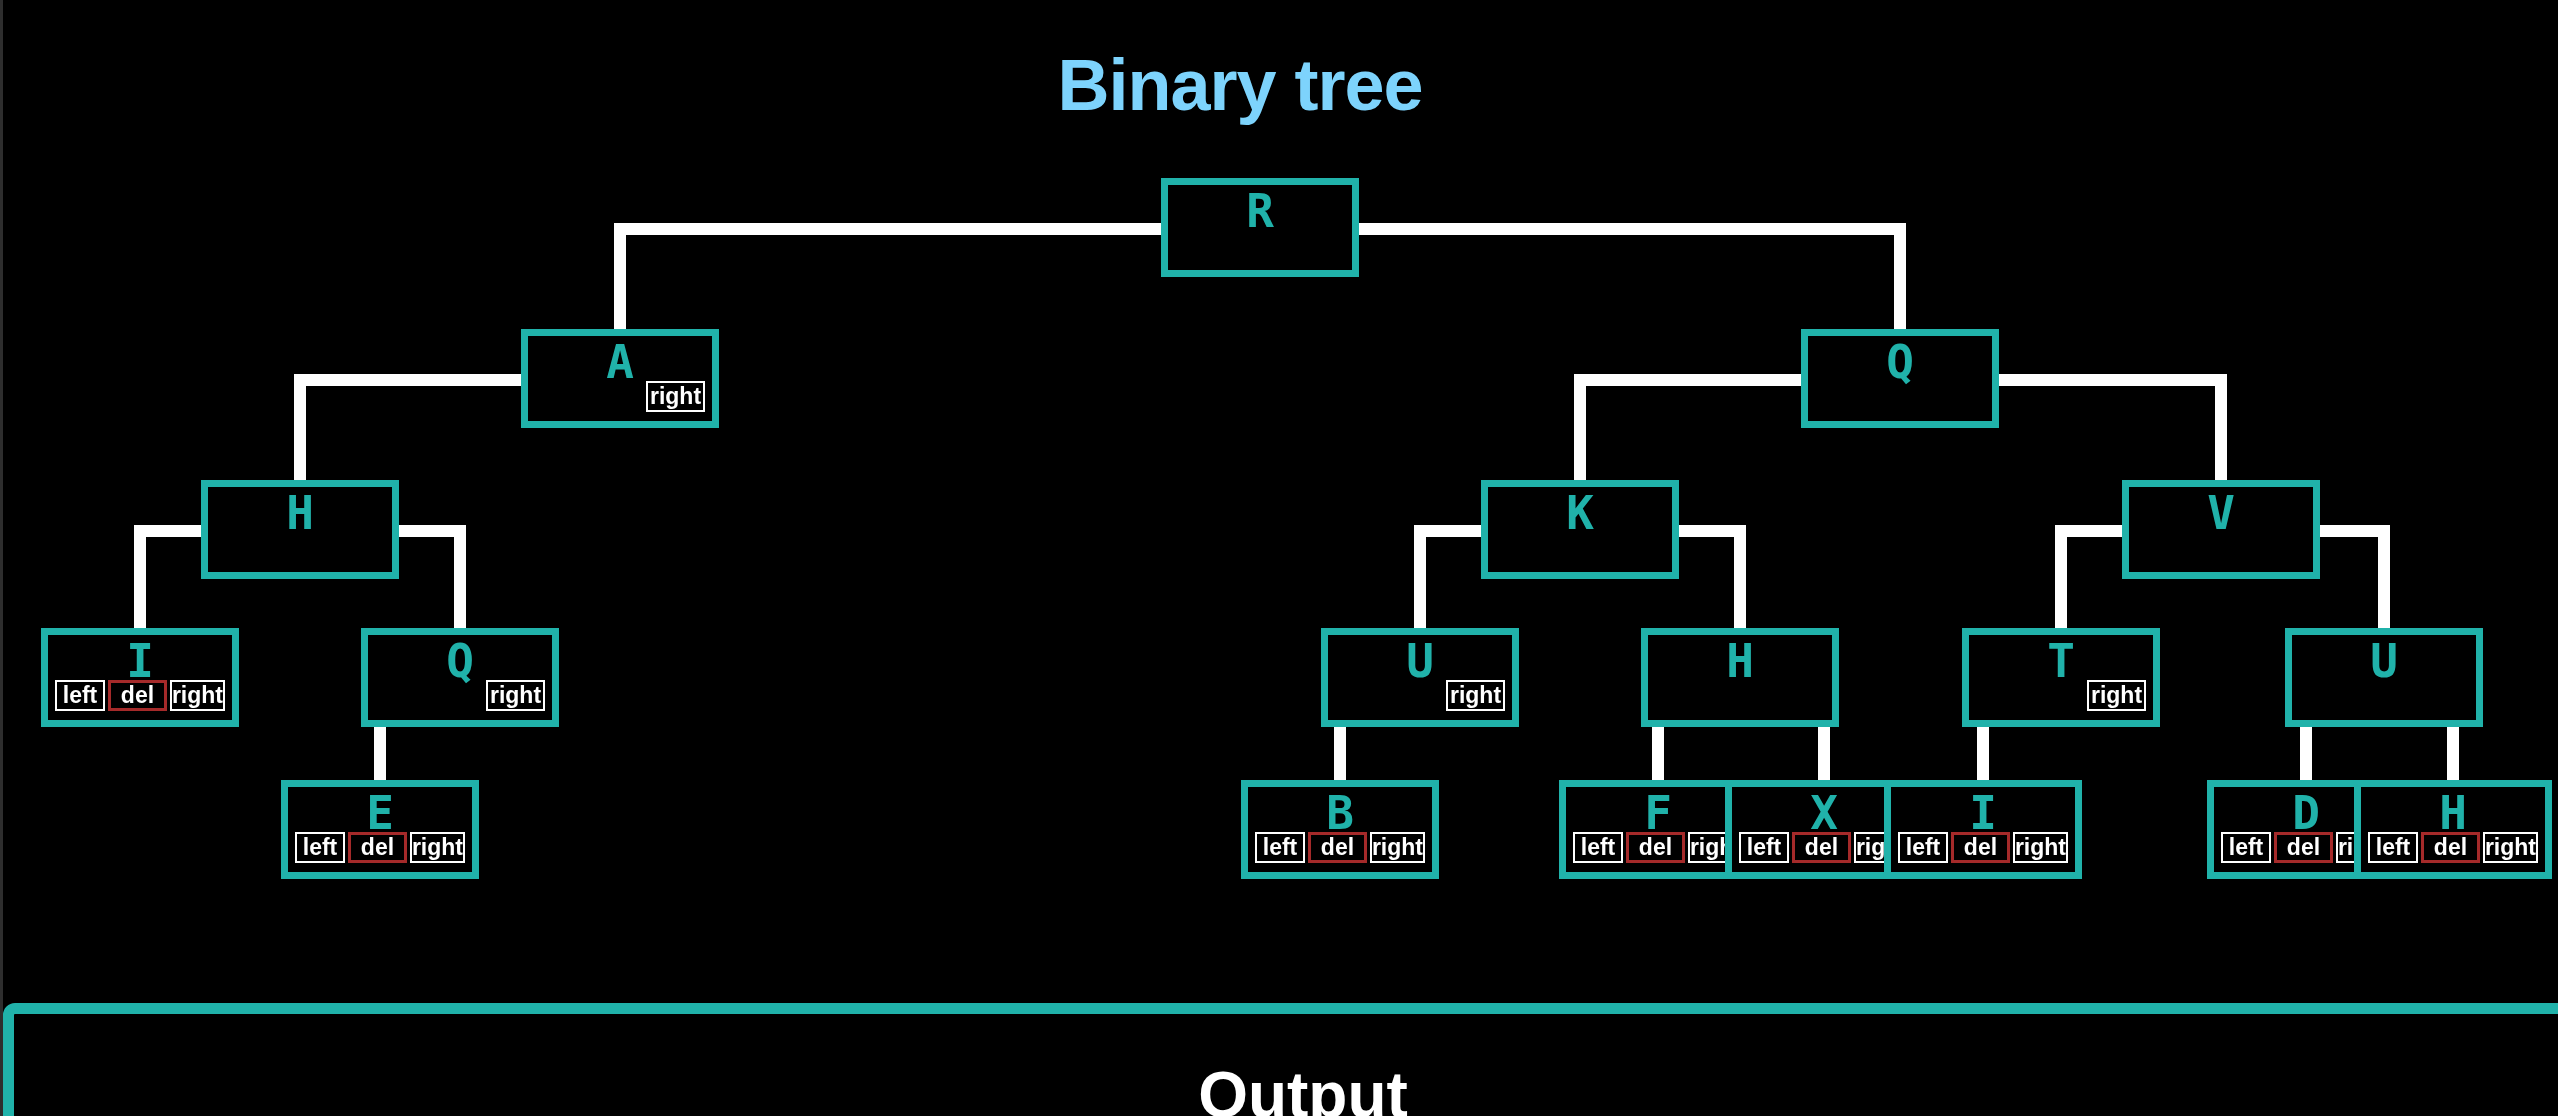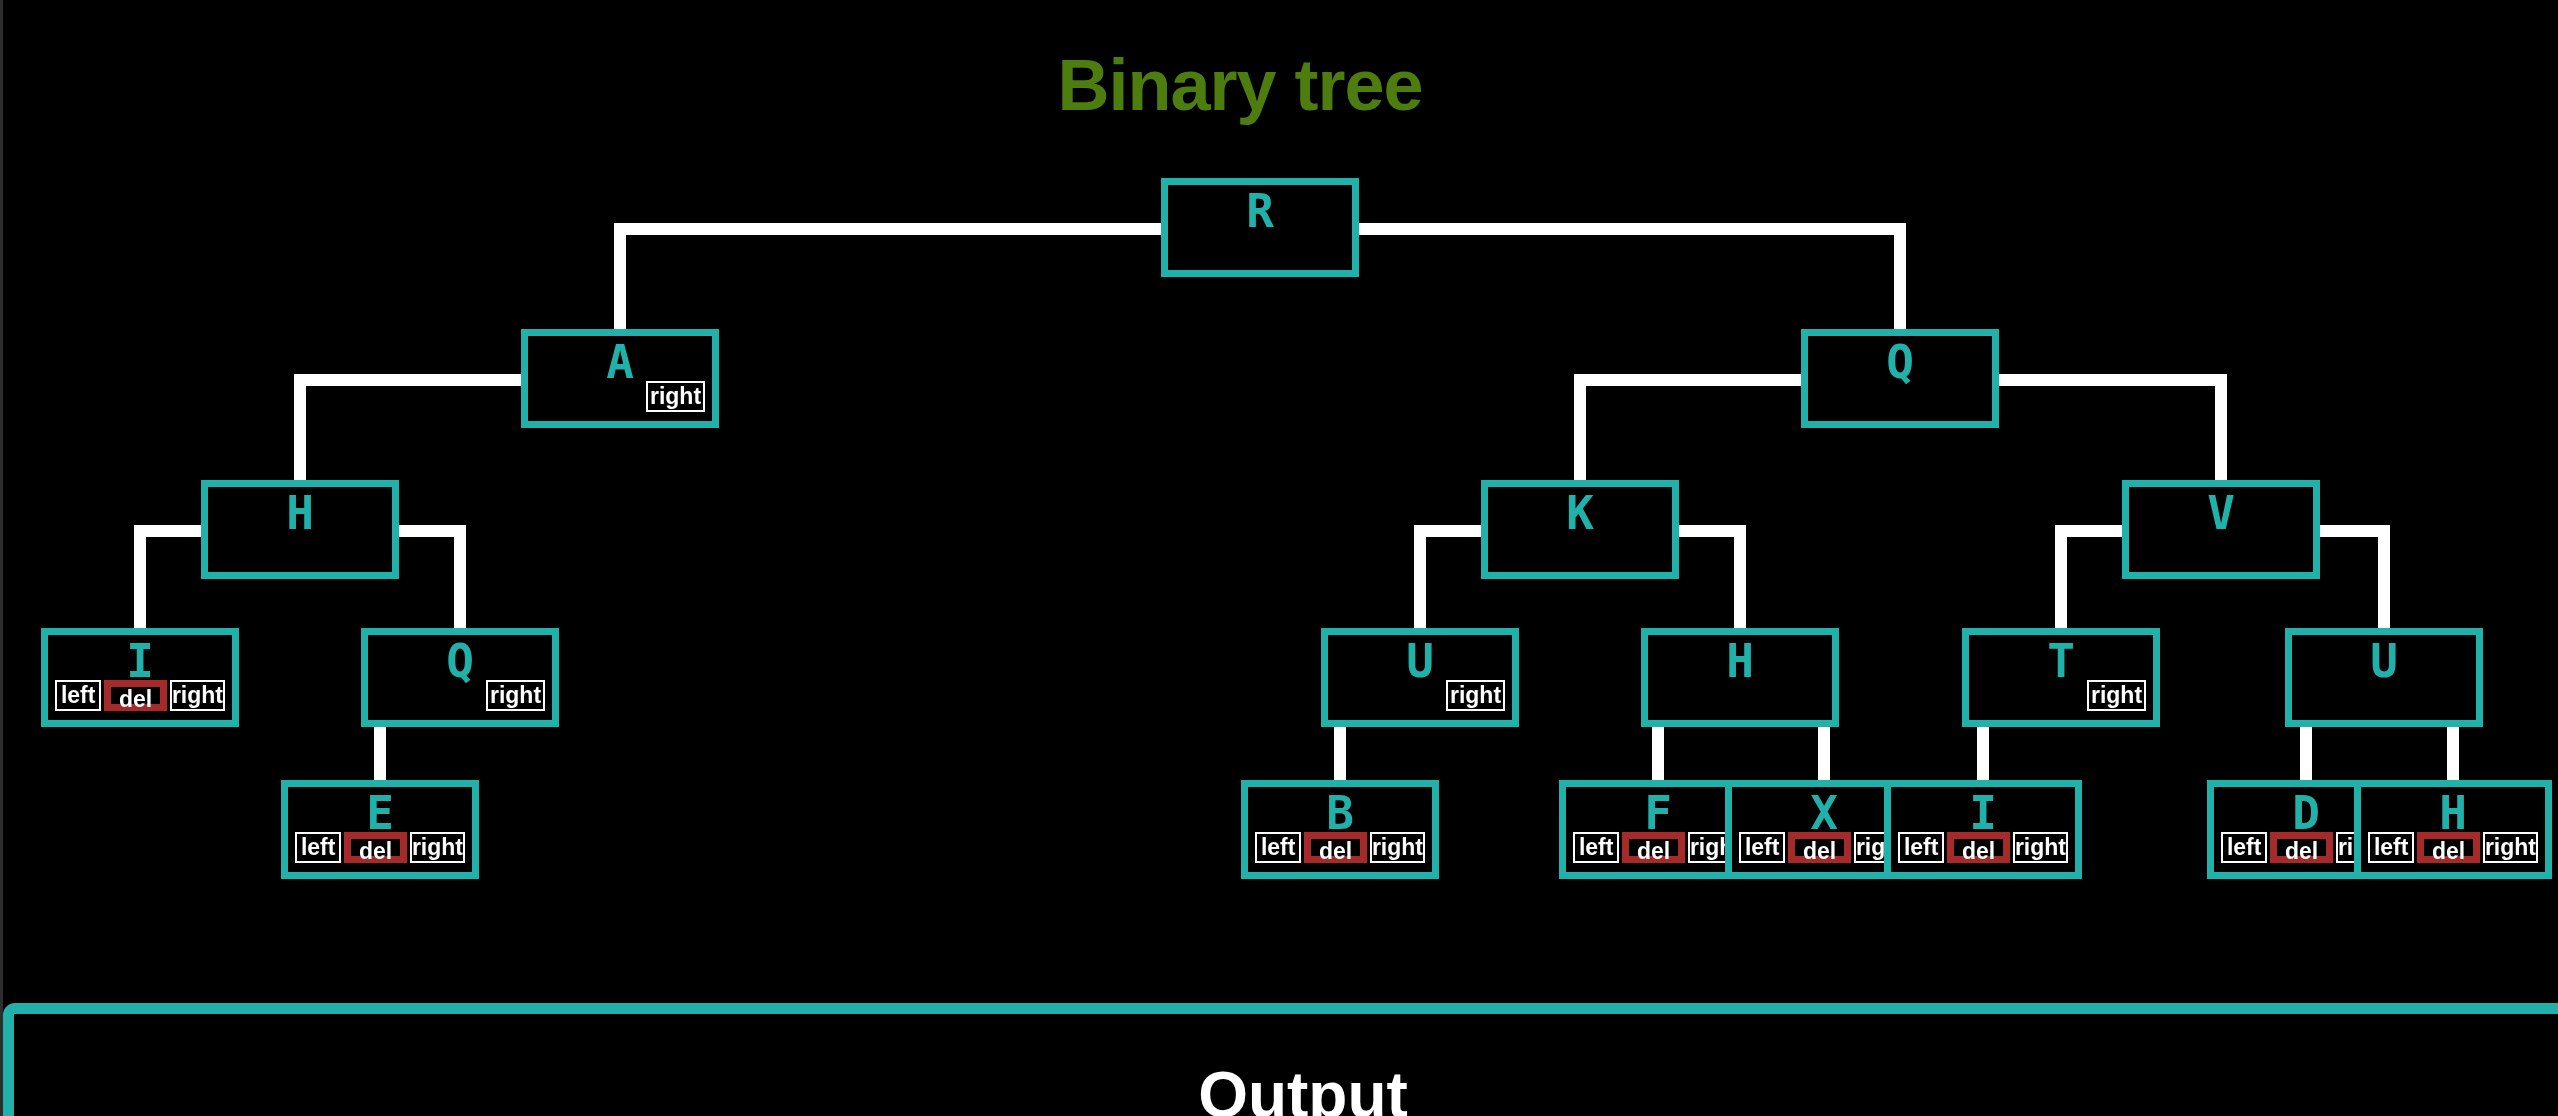--- a/index.html
+++ b/index.html
@@ -1,34 +1,34 @@
 <!DOCTYPE html>
 <html><head>
 <meta charset="utf-8">
 <style>
   html,body{margin:0;padding:0;background:#000;}
   body{position:relative;width:2558px;height:1116px;overflow:hidden;
        font-family:"Liberation Sans",sans-serif;}
   .edge-strip{position:absolute;left:0;top:0;width:3px;height:1116px;background:#2e2e2e;}
   .page-title{position:absolute;top:0;left:0;width:2480px;text-align:center;
-              color:#4d7c0f;font-size:72px;font-weight:700;letter-spacing:-1px;line-height:1.05;}
+              color:#7dd3fc;font-size:72px;font-weight:700;letter-spacing:-1px;line-height:1.05;}
   #tree-stage{position:absolute;left:0;top:0;width:2558px;height:1116px;}
   .edge{position:absolute;background:#fff;}
   .node{position:absolute;width:198px;height:99px;box-sizing:border-box;
         border:7px solid #20B2AA;background:#000;}
   .node-label{position:absolute;left:0;top:3px;width:100%;text-align:center;
               color:#20B2AA;font-family:"DejaVu Sans Mono",monospace;
               font-size:46px;font-weight:700;line-height:1;}
   .btn-row{position:absolute;left:7px;right:7px;bottom:9px;display:flex;gap:3px;}
   .btn-row.single{justify-content:flex-end;}
   .nbtn{box-sizing:border-box;height:31px;border:2px solid #fff;background:#000;
         color:#fff;font-size:23px;font-weight:700;line-height:26px;text-align:center;
         flex:1 1 0;cursor:pointer;}
   .btn-row.single .nbtn{flex:0 0 59px;}
-  .nbtn.del{border:7px solid #3b82f6;flex:1.15 1 0;line-height:24px;}
+  .nbtn.del{border:3px solid #3b82f6;flex:1.15 1 0;line-height:24px;}
   .output-box{position:absolute;left:3px;top:1003px;width:2600px;height:260px;
               box-sizing:border-box;border:11px solid #20B2AA;border-radius:12px;
               background:#000;}
   .output-title{margin:0;padding-top:48px;text-align:center;color:#fff;
                 font-size:64px;font-weight:700;line-height:1.05;}
 </style>
 </head>
 <body>
 
 <div class="edge-strip"></div>

